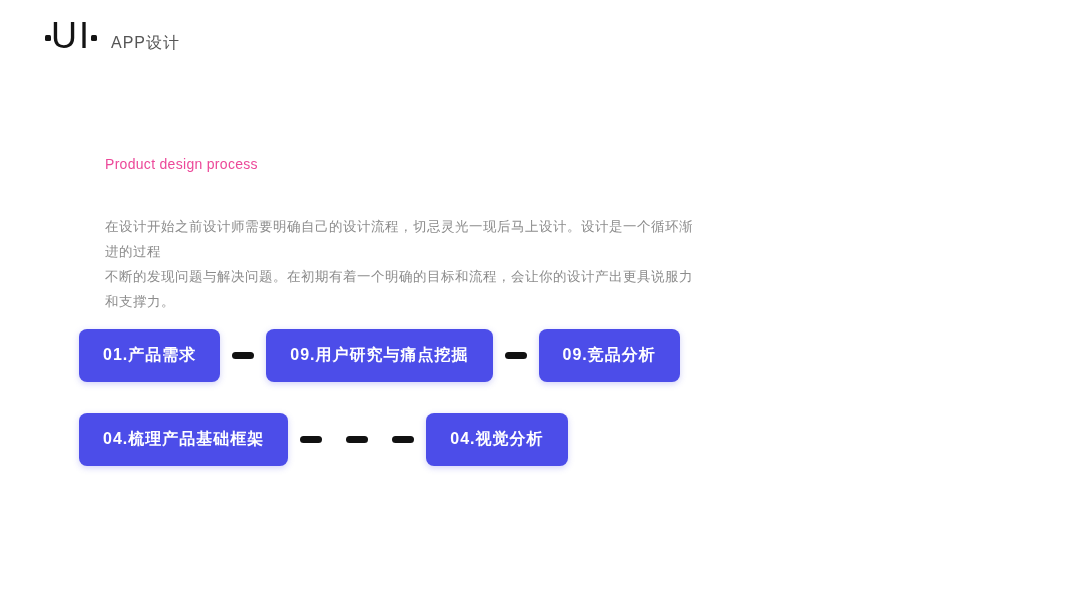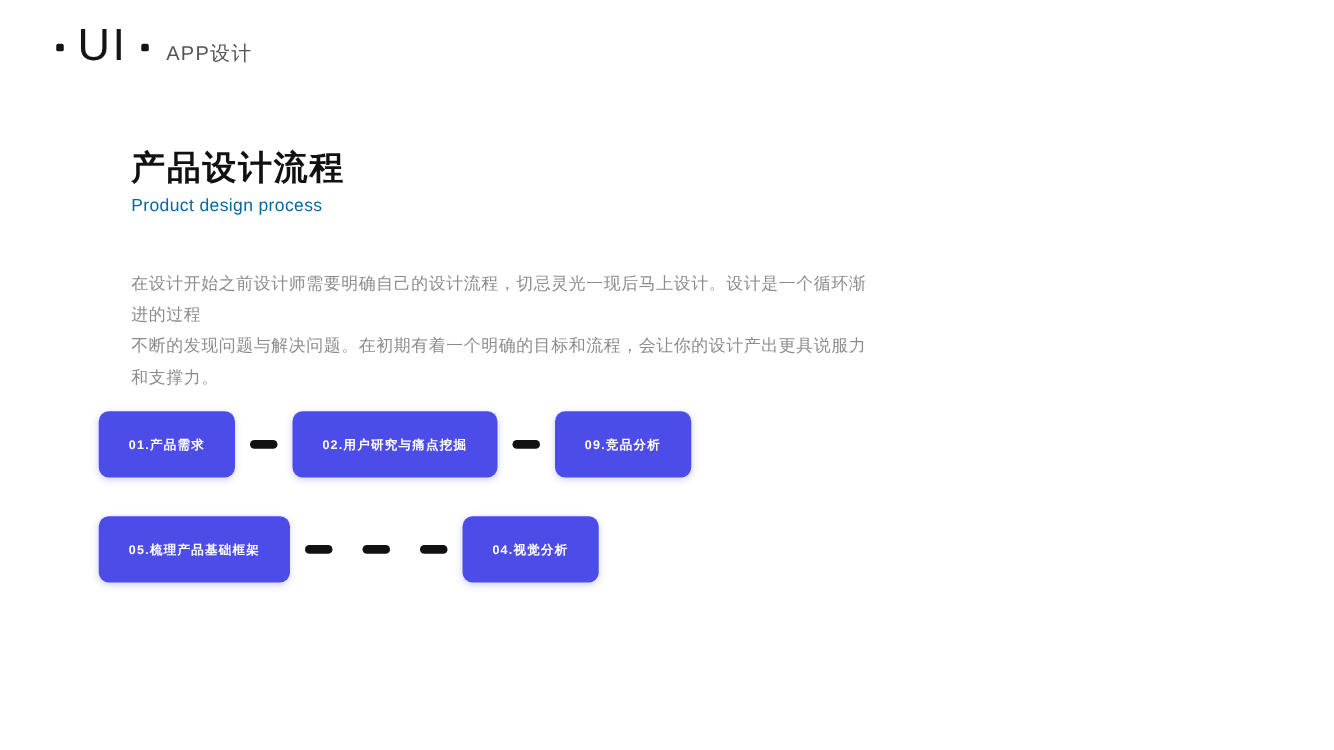--- a/index.html
+++ b/index.html
@@ -25,21 +25,21 @@
     width: 6px; height: 6px;
     background: #141414;
     border-radius: 1.5px;
     display: inline-block;
   }
   .brand-name {
     font-size: 36px;
     font-weight: 500;
     color: #141414;
     letter-spacing: 2px;
-    margin: 0 11px;
+    margin: 0 0;
     line-height: 1;
     padding-bottom: 4px;
   }
   .brand-tagline {
     font-size: 16px;
     color: #555555;
     letter-spacing: 1px;
     margin-left: 14px;
     margin-top: 10px;
   }
@@ -52,21 +52,21 @@
     font-size: 27px;
     font-weight: 700;
     color: #111111;
     letter-spacing: 1.5px;
   }
   .page-subtitle {
     position: absolute;
     left: 105px;
     top: 156px;
     font-size: 14px;
-    color: #0369a1;
+    color: #ec4899;
     letter-spacing: 0.3px;
   }
 
   
   .intro {
     position: absolute;
     left: 105px;
     top: 214px;
     width: 600px;
     font-size: 13.5px;
@@ -87,21 +87,21 @@
   }
   .flow-row {
     display: flex;
     align-items: center;
   }
   .step {
     height: 53px;
     border-radius: 8px;
     background: var(--accent, #4C4DE9);
     color: #ffffff;
-    font-size: 10px;
+    font-size: 16px;
     font-weight: 700;
     letter-spacing: 1px;
     display: flex;
     align-items: center;
     justify-content: center;
     padding: 0 24px;
     white-space: nowrap;
     box-shadow: 0 2px 6px rgba(76, 77, 233, 0.25);
   }
   .connector {
@@ -118,38 +118,37 @@
 
 <div class="slide">
 
   <header class="brand">
     <span class="brand-dot"></span>
     <span class="brand-name">UI</span>
     <span class="brand-dot"></span>
     <span class="brand-tagline">APP设计</span>
   </header>
 
-  <h1 class="page-title">产品设计流程</h1>
   <div class="page-subtitle">Product design process</div>
 
   <p class="intro">
     <span>在设计开始之前设计师需要明确自己的设计流程，切忌灵光一现后马上设计。设计是一个循环渐进的过程</span><br>
     <span>不断的发现问题与解决问题。在初期有着一个明确的目标和流程，会让你的设计产出更具说服力和支撑力。</span>
   </p>
 
   <div class="flow">
       <div class="flow-row">
         <div class="step">01.产品需求</div>
         <span class="connector"></span>
-        <div class="step">02.用户研究与痛点挖掘</div>
+        <div class="step">09.用户研究与痛点挖掘</div>
         <span class="connector"></span>
         <div class="step">09.竞品分析</div>
       </div>
       <div class="flow-row">
-        <div class="step">05.梳理产品基础框架</div>
+        <div class="step">04.梳理产品基础框架</div>
         <span class="connector"></span>
         <span class="connector"></span>
         <span class="connector"></span>
         <div class="step">04.视觉分析</div>
       </div>
     </div>
 
 </div>
 
 </body></html>

